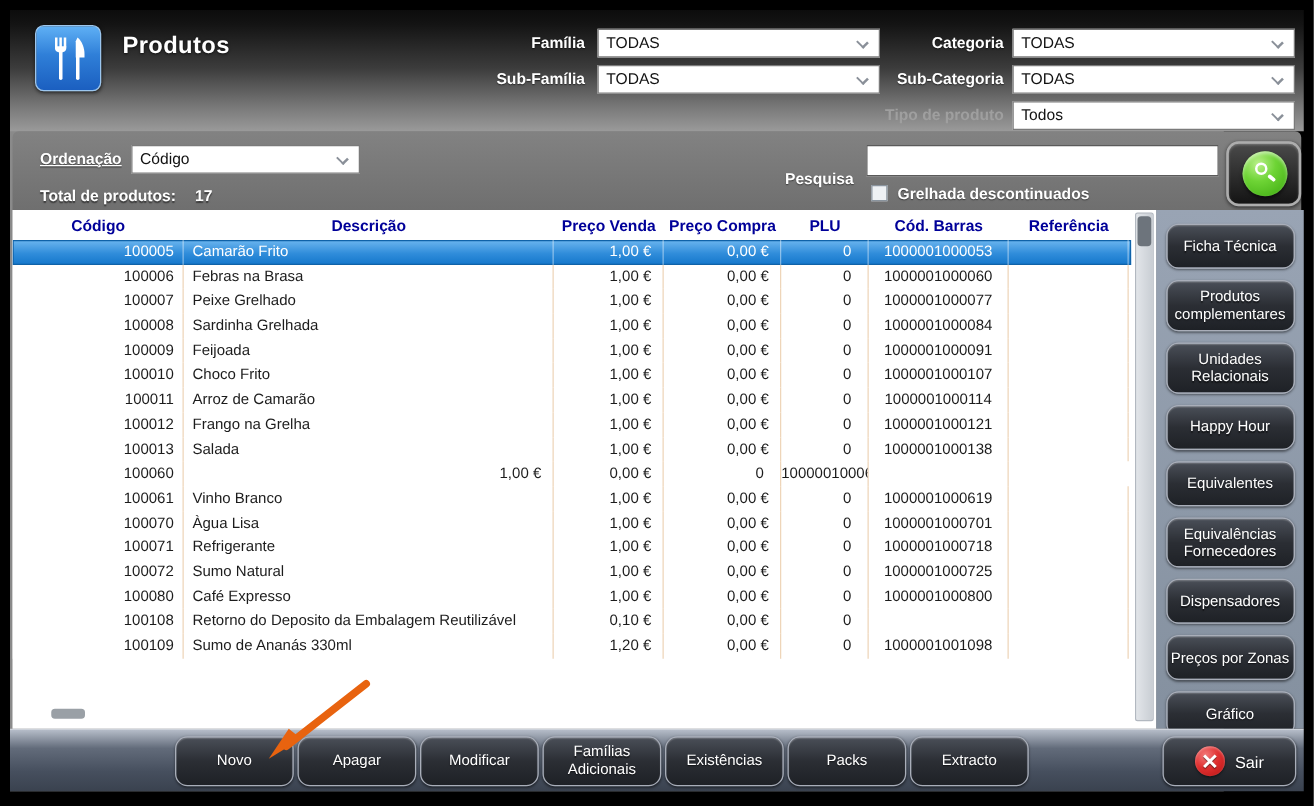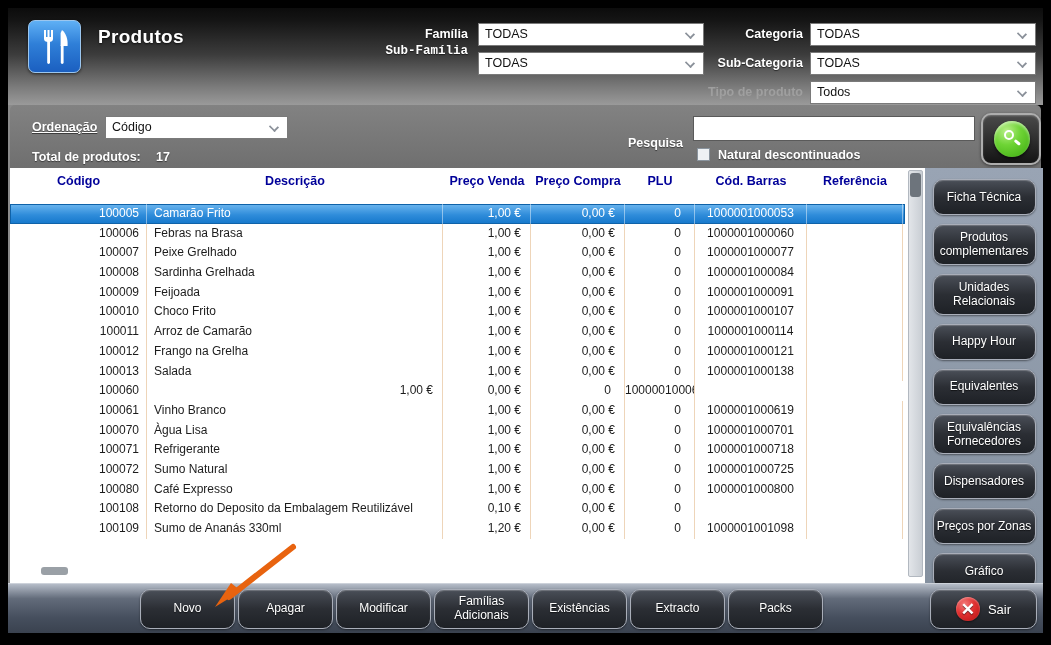--- a/index.html
+++ b/index.html
@@ -80,21 +80,21 @@
 
   
   .content { position:absolute; left:0; top:160px; width:1035px; height:415px; }
   .tablepanel { position:absolute; left:2px; top:0; width:915px; height:415px; background:#fff; overflow:hidden; }
   .thead, .trow { display:grid; grid-template-columns:137px 296px 88px 94px 70px 112px 96px; }
   .thead { position:absolute; left:0; top:3px; height:20px; width:895px; }
   .hcell {
     color:#000099; font-weight:bold; font-size:12.5px; text-align:center; line-height:20px;
     cursor:pointer; white-space:nowrap;
   }
-  .tbody { position:absolute; left:0; top:24px; width:895px;margin-top:12px; }
+  .tbody { position:absolute; left:0; top:24px; width:895px; }
   .trow { height:19.7px; background:#fff; cursor:pointer; }
   .cell {
     font-size:12px; color:#1c1c1c; line-height:19.7px; white-space:nowrap; overflow:hidden;
     border-right:1px solid #eed5b9;
   }
   .cell.c0 { text-align:right; padding-right:7px; }
   .cell.c1 { text-align:left; padding-left:7px; }
   .cell.c2, .cell.c3 { text-align:right; padding-right:9px; }
   .cell.c4 { text-align:right; padding-right:13px; }
   .cell.c5 { text-align:center; }
@@ -185,21 +185,21 @@
       </svg>
     </div>
     <div class="title">Produtos</div>
 
     <div class="f-label" style="left:340px; top:15px; width:120px;">Família</div>
     <div class="f-select" style="left:470px; top:15px; width:226px;">
       <span>TODAS</span>
       <span class="chev"></span>
     </div>
 
-    <div class="f-label" style="left:340px; top:32px; width:120px;font-family:Liberation Mono, monospace;">Sub-Família</div>
+    <div class="f-label" style="left:340px; top:44px; width:120px;">Sub-Família</div>
     <div class="f-select" style="left:470px; top:44px; width:226px;">
       <span>TODAS</span>
       <span class="chev"></span>
     </div>
 
     <div class="f-label" style="left:675px; top:15px; width:120px;">Categoria</div>
     <div class="f-select" style="left:802px; top:15px; width:226px;">
       <span>TODAS</span>
       <span class="chev"></span>
     </div>
@@ -222,21 +222,21 @@
     <div class="f-select" style="left:95px; top:11px; width:183px;">
       <span>Código</span>
       <span class="chev"></span>
     </div>
     <div class="tb-label" style="left:22px; top:45px;">Total de produtos:</div>
     <div class="tb-label" style="left:146px; top:45px;">17</div>
 
     <div class="tb-label" style="left:618px; top:15px;margin-top:16px;">Pesquisa</div>
     <input class="search-input" type="text" value="" style="">
     <div class="chk"></div>
-    <div class="tb-label" style="left:708px; top:43px;">Natural descontinuados</div>
+    <div class="tb-label" style="left:708px; top:43px;">Grelhada descontinuados</div>
 
     <div class="searchbtn">
       <div class="greenorb">
         <div class="mag"></div>
       </div>
     </div>
   </div>
 
   <div class="content">
     <div class="tablepanel">
@@ -421,22 +421,22 @@
       </div>
   </div>
 
   <div class="bbar">
     <div class="bbtns">
         <div class="bbtn">Novo</div>
         <div class="bbtn">Apagar</div>
         <div class="bbtn">Modificar</div>
         <div class="bbtn">Famílias Adicionais</div>
         <div class="bbtn">Existências</div>
+        <div class="bbtn">Packs</div>
         <div class="bbtn">Extracto</div>
-        <div class="bbtn">Packs</div>
       </div>
     <div class="sairbtn">
       <span class="xorb">✕</span>
       <span>Sair</span>
     </div>
   </div>
 
   <svg class="arrow-overlay" viewBox="0 0 120 85">
     <line x1="100" y1="16" x2="36" y2="66" stroke="#e8630f" stroke-width="6" stroke-linecap="round"></line>
     <polygon points="22,76 48,60 38,52" fill="#e8630f"></polygon>

